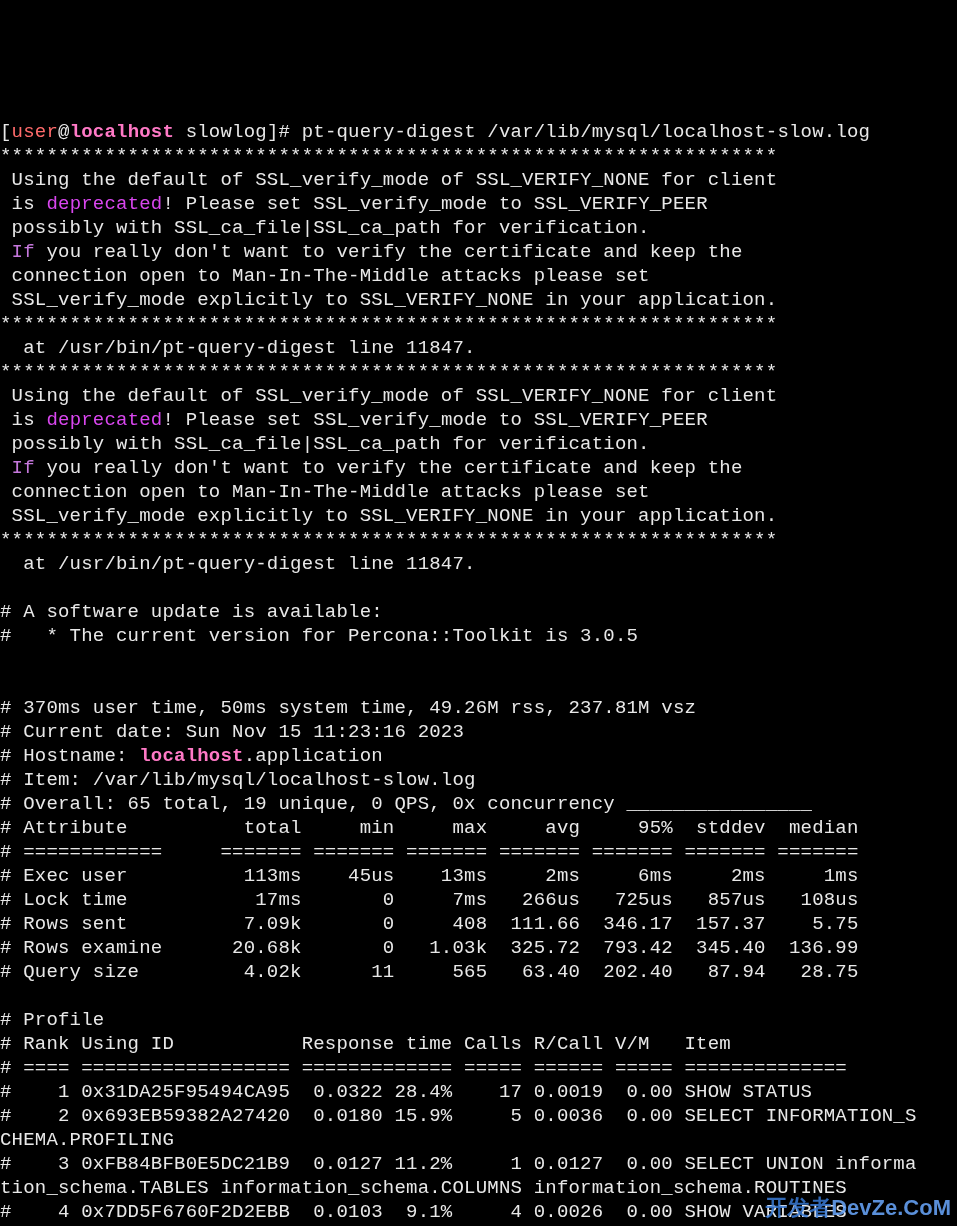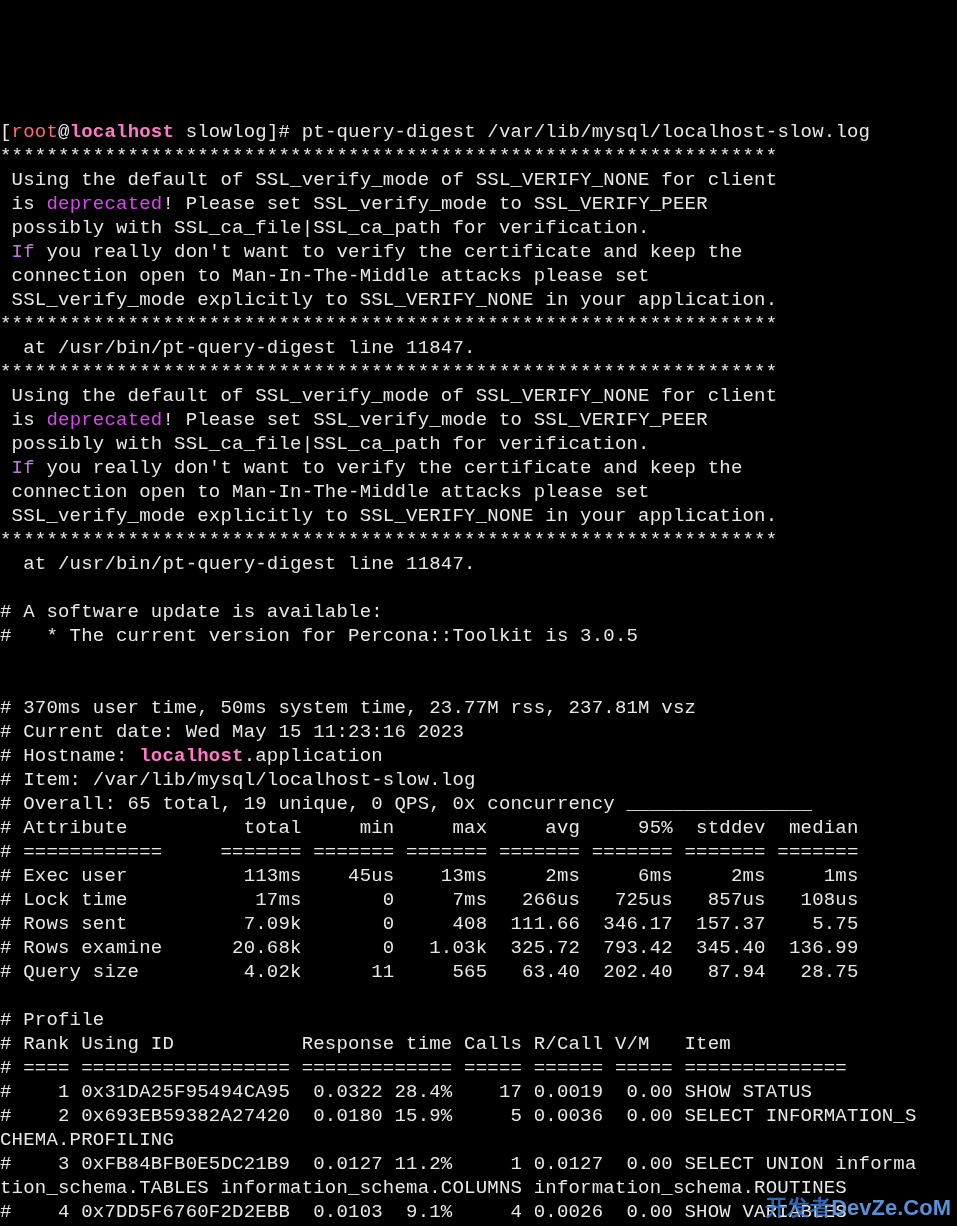--- a/index.html
+++ b/index.html
@@ -35,21 +35,21 @@
     pointer-events: none;
   }
   .watermark .wm2 { color: #6aa9ff; }
 </style>
 </head>
 <body>
 
 
 
 <div class="term">
-<span><span>[</span><span class="red">root</span><span>@</span><span class="magenta">localhost</span><span> slowlog</span><span>]# </span><span>pt-query-digest /var/lib/mysql/localhost-slow.log</span></span>
+<span><span>[</span><span class="red">user</span><span>@</span><span class="magenta">localhost</span><span> slowlog</span><span>]# </span><span>pt-query-digest /var/lib/mysql/localhost-slow.log</span></span>
 <span>*******************************************************************</span>
 <span> Using the default of SSL_verify_mode of SSL_VERIFY_NONE for client</span>
 <span><span> is </span><span class="yellow">deprecated</span><span>! Please set SSL_verify_mode to SSL_VERIFY_PEER</span></span>
 <span> possibly with SSL_ca_file|SSL_ca_path for verification.</span>
 <span><span> </span><span class="purple">If</span><span> you really don't want to verify the certificate and keep the</span></span>
 <span> connection open to Man-In-The-Middle attacks please set</span>
 <span> SSL_verify_mode explicitly to SSL_VERIFY_NONE in your application.</span>
 <span>*******************************************************************</span>
 <span>  at /usr/bin/pt-query-digest line 11847.</span>
 <span>*******************************************************************</span>
@@ -59,22 +59,22 @@
 <span><span> </span><span class="purple">If</span><span> you really don't want to verify the certificate and keep the</span></span>
 <span> connection open to Man-In-The-Middle attacks please set</span>
 <span> SSL_verify_mode explicitly to SSL_VERIFY_NONE in your application.</span>
 <span>*******************************************************************</span>
 <span>  at /usr/bin/pt-query-digest line 11847.</span>
 
 <span># A software update is available:</span>
 <span>#   * The current version for Percona::Toolkit is 3.0.5</span>
 
 
-<span># 370ms user time, 50ms system time, 23.77M rss, 237.81M vsz</span>
-<span># Current date: Wed May 15 11:23:16 2023</span>
+<span># 370ms user time, 50ms system time, 49.26M rss, 237.81M vsz</span>
+<span># Current date: Sun Nov 15 11:23:16 2023</span>
 <span><span># Hostname: </span><span class="magenta">localhost</span><span>.application</span></span>
 <span># Item: /var/lib/mysql/localhost-slow.log</span>
 <span># Overall: 65 total, 19 unique, 0 QPS, 0x concurrency ________________</span>
 <span># Attribute          total     min     max     avg     95%  stddev  median</span>
 <span># ============     ======= ======= ======= ======= ======= ======= =======</span>
 <span># Exec user          113ms    45us    13ms     2ms     6ms     2ms     1ms</span>
 <span># Lock time           17ms       0     7ms   266us   725us   857us   108us</span>
 <span># Rows sent          7.09k       0     408  111.66  346.17  157.37    5.75</span>
 <span># Rows examine      20.68k       0   1.03k  325.72  793.42  345.40  136.99</span>
 <span># Query size         4.02k      11     565   63.40  202.40   87.94   28.75</span>

